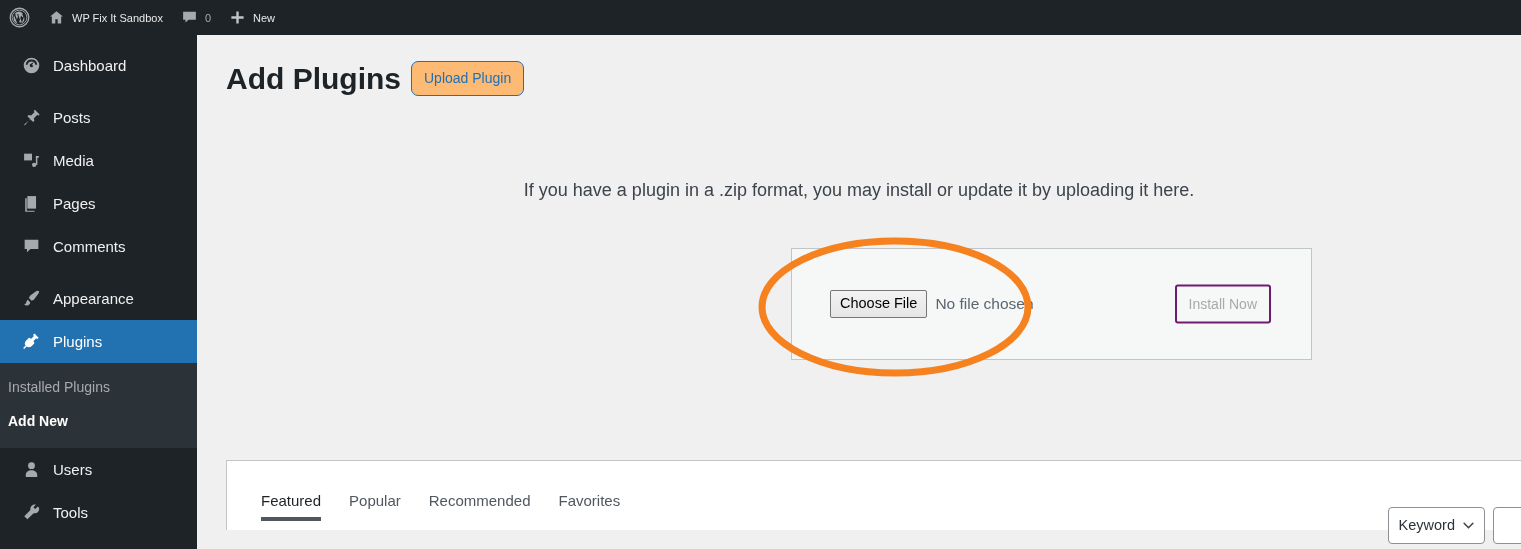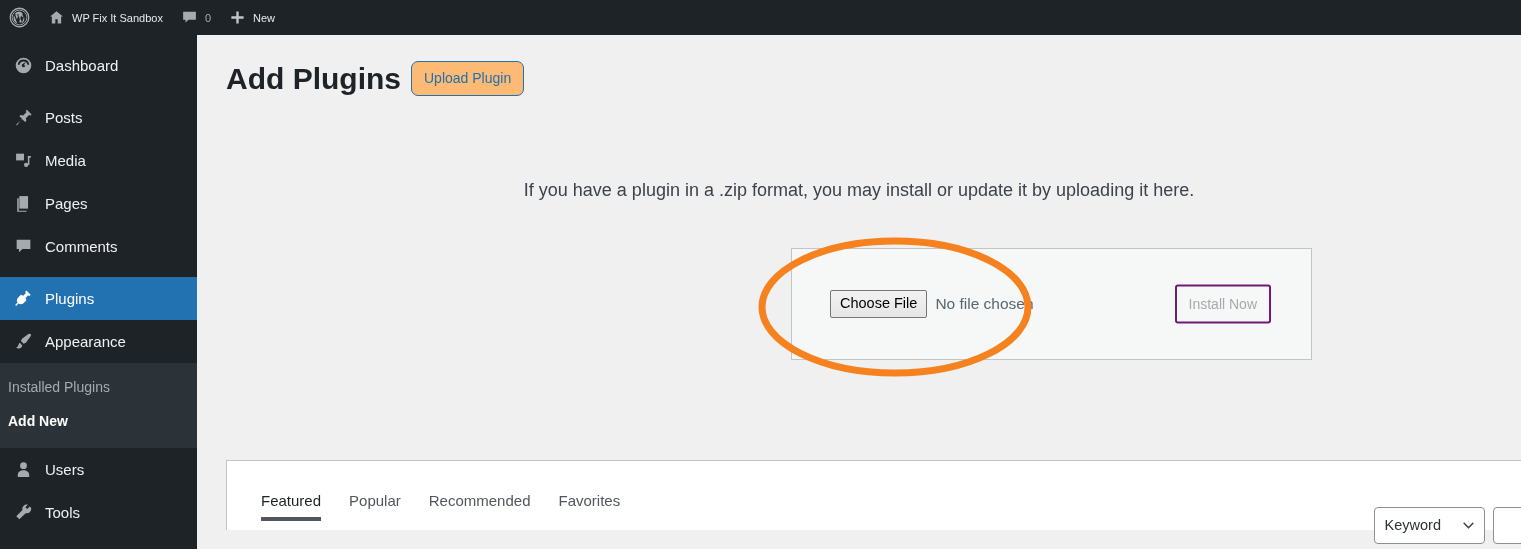--- a/index.html
+++ b/index.html
@@ -29,21 +29,21 @@
   .ab-icon { display: inline-flex; align-items: center; justify-content: center; }
 
   
   #adminmenu {
     position: absolute; top: 35px; left: 0; width: 197px; height: 514px;
     background: #1d2327;
     font-size: 15px;
   }
   .menu-top {
     display: flex; align-items: center; height: 43px;
-    padding-left: 12px; gap: 11px;
+    padding-left: 20px; gap: 11px;
     color: #f0f0f1; position: relative;
   }
   .menu-top .mi { width: 22px; display: flex; justify-content: center; color: #a7aaad; }
   .menu-top.current { background: #2271b1; color: #fff; }
   .menu-top.current .mi { color: #fff; }
   .menu-arrow {
     position: absolute; right: -8px; top: 50%; transform: translateY(-50%);
     width: 0; height: 0;
     border-top: 8px solid transparent; border-bottom: 8px solid transparent;
     border-right: 8px solid #f0f0f1;
@@ -123,21 +123,21 @@
     height: 4px; background: #50575e;
   }
   .filter-right {
     position: absolute; right: -18px; top: 46px;
     display: flex; align-items: center; gap: 8px;
   }
   .sel-keyword {
     font-family: "Liberation Sans", sans-serif;
     font-size: 14.5px; color: #2c3338;
     background: #fff; border: 1px solid #8c8f94; border-radius: 4px;
-    padding: 7px 10px; display: flex; align-items: center; gap: 22px;
+    padding: 7px 10px; display: flex; align-items: center; gap: 8px;
     cursor: pointer; line-height: 1.4;
   }
   .chev { width: 11px; height: 7px; display: block; }
   .search-box {
     width: 60px; height: 37px;
     background: #fff; border: 1px solid #8c8f94; border-radius: 4px;
     display: flex; align-items: center; padding-left: 10px;
   }
 </style>
 </head>
@@ -229,37 +229,37 @@
     <span class="mi">
       <svg width="19" height="19" viewBox="0 0 20 20">
         <path d="M2.8 3h14.4v9.6H8.9l-3.7 3.5v-3.5H2.8z" fill="#a7aaad"></path>
       </svg>
     </span>
     <span>Comments</span>
   </div>
 
   <div class="menu-sep"></div>
 
+  <div class="menu-top">
+    <span class="mi">
+      <svg width="19" height="19" viewBox="0 0 20 20">
+        <path d="M17.2 2.1c-.6-.6-1.5-.4-2.4.2L8.4 7.1l-1.1 2.4 2.8 2.8 2.4-1.1 4.8-6.4c.6-.9.9-2.1.3-2.7zM6.2 11.2c-1 .6-1.4 2-1.9 3.3-.4 1.1-1.3 1.6-2.1 1.9 1 .9 2.4 1.3 3.6 1 1.6-.4 2.8-1.7 2.9-3.1z" fill="#a7aaad"></path>
+      </svg>
+    </span>
+    <span>Appearance</span>
+  </div>
+
   <div class="menu-top current">
     <span class="mi">
       <svg width="19" height="19" viewBox="0 0 20 20">
         <path d="M13.1 1.6l-1.5 1.5 1 1-2.9 2.9-2.4-1-3.1 3.1c-1.5 1.5-1.6 3.7-.4 5.1l-2.6 2.6 1.1 1.1 2.6-2.6c1.4 1.2 3.6 1.1 5.1-.4l3.1-3.1-1-2.4 2.9-2.9 1 1 1.5-1.5z" fill="#fff"></path>
       </svg>
     </span>
     <span>Plugins</span>
     <span class="menu-arrow"></span>
-  </div>
-
-  <div class="menu-top">
-    <span class="mi">
-      <svg width="19" height="19" viewBox="0 0 20 20">
-        <path d="M17.2 2.1c-.6-.6-1.5-.4-2.4.2L8.4 7.1l-1.1 2.4 2.8 2.8 2.4-1.1 4.8-6.4c.6-.9.9-2.1.3-2.7zM6.2 11.2c-1 .6-1.4 2-1.9 3.3-.4 1.1-1.3 1.6-2.1 1.9 1 .9 2.4 1.3 3.6 1 1.6-.4 2.8-1.7 2.9-3.1z" fill="#a7aaad"></path>
-      </svg>
-    </span>
-    <span>Appearance</span>
   </div>
 
   <div class="submenu">
     <div class="submenu-item">
       <span>Installed Plugins</span>
     </div>
     <div class="submenu-item current">
       <span>Add New</span>
     </div>
   </div>

